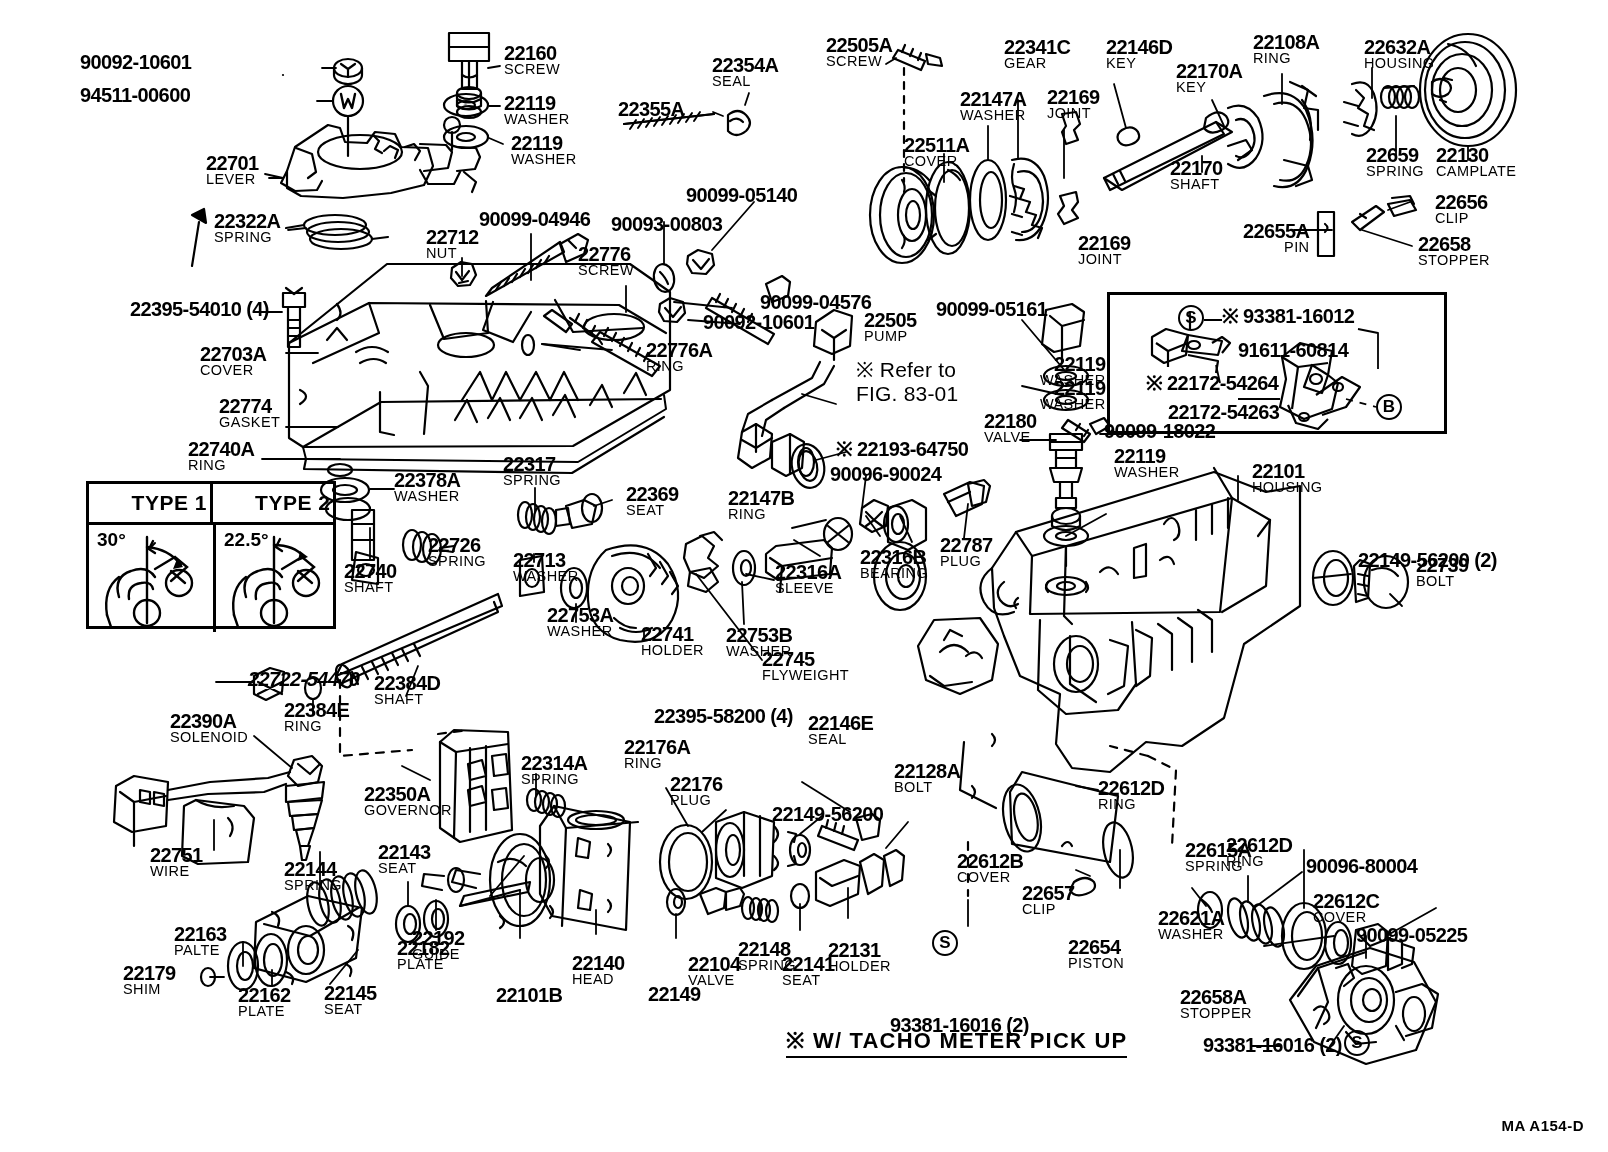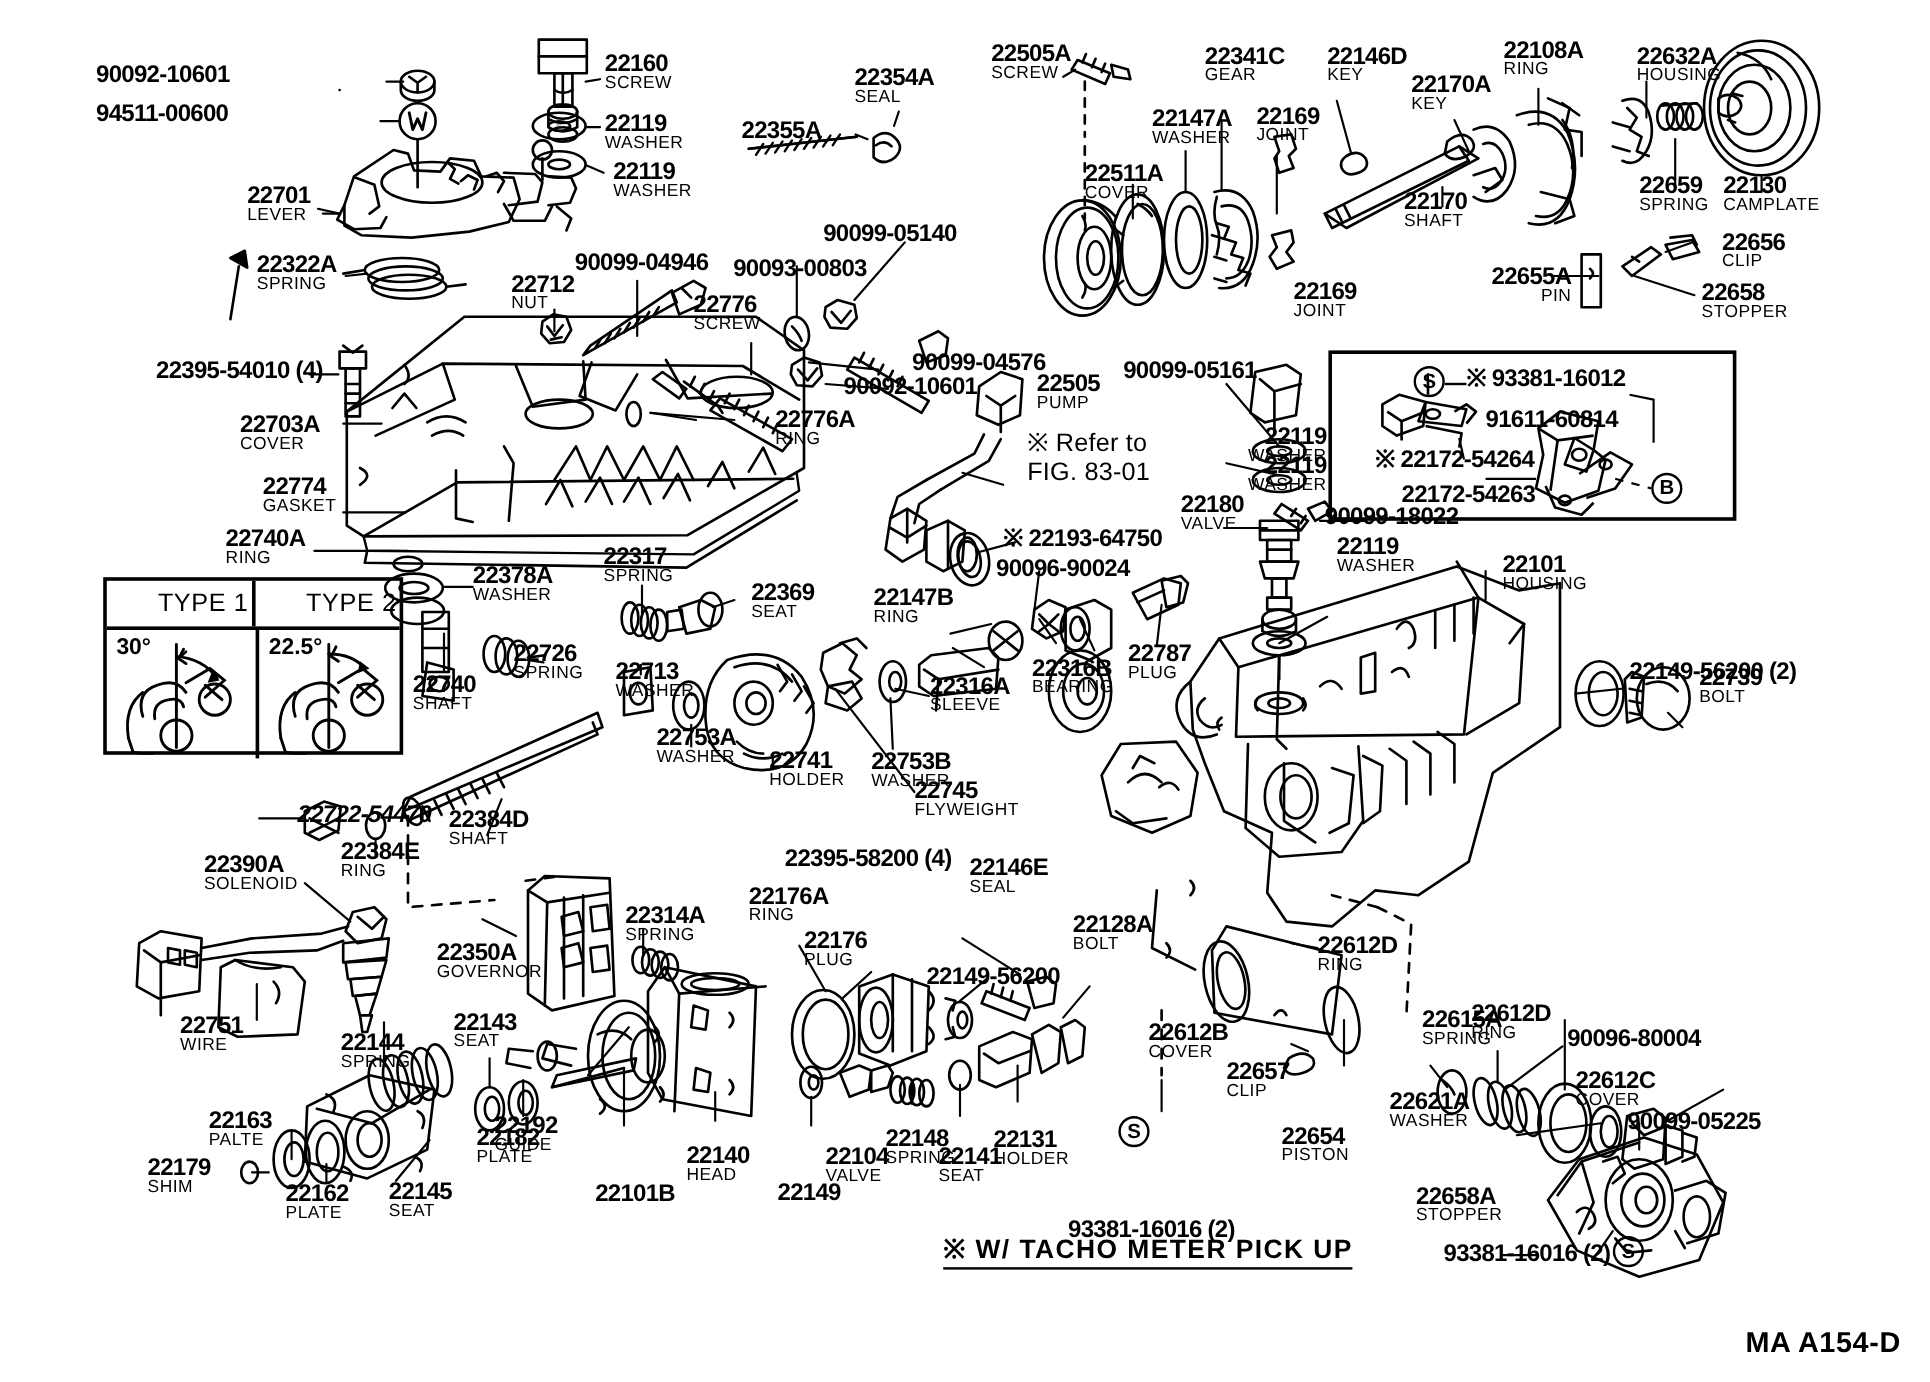--- a/index.html
+++ b/index.html
@@ -43,21 +43,21 @@
   
   .ln{position:absolute;background:#000;transform-origin:0 0;height:1.6px;}
   
   #typebox{
     position:absolute;left:86px;top:481px;width:250px;height:148px;
     border:3px solid #000;box-sizing:border-box;
   }
   #typebox .hdrrow{display:flex;height:38px;border-bottom:3px solid #000;}
   #typebox .hdr{
     flex:1;display:flex;align-items:center;justify-content:center;
-    font-size:21px;font-weight:400;letter-spacing:0.5px;padding-left:40px;
+    font-size:21px;font-weight:700;letter-spacing:0.5px;padding-left:40px;
   }
   #typebox .hdr+.hdr{border-left:3px solid #000;}
   #typebox .bodyrow{display:flex;height:107px;}
   #typebox .cell{flex:1;position:relative;}
   #typebox .cell+.cell{border-left:3px solid #000;}
   .angle{position:absolute;left:8px;top:4px;font-size:19px;font-weight:700;}
   
   #inset{
     position:absolute;left:1107px;top:292px;width:340px;height:142px;
     border:3px solid #000;box-sizing:border-box;
@@ -67,21 +67,21 @@
     position:absolute;width:26px;height:26px;border:2.5px solid #000;
     border-radius:50%;box-sizing:border-box;
     font-size:17px;font-weight:700;text-align:center;line-height:21px;
   }
   
   #art{position:absolute;left:0;top:0;width:1608px;height:1152px;}
   #art svg{display:block;}
   
   #footer{
     position:absolute;right:24px;bottom:18px;
-    font-size:24px;font-weight:700;letter-spacing:0.5px;
+    font-size:15px;font-weight:700;letter-spacing:0.5px;
   }
   #tacho{
     position:absolute;left:786px;top:1024px;
     font-size:22px;font-weight:700;letter-spacing:1.2px;
     border-bottom:2.5px solid #000;padding-bottom:2px;
   }
 </style>
 </head>
 <body>
 

